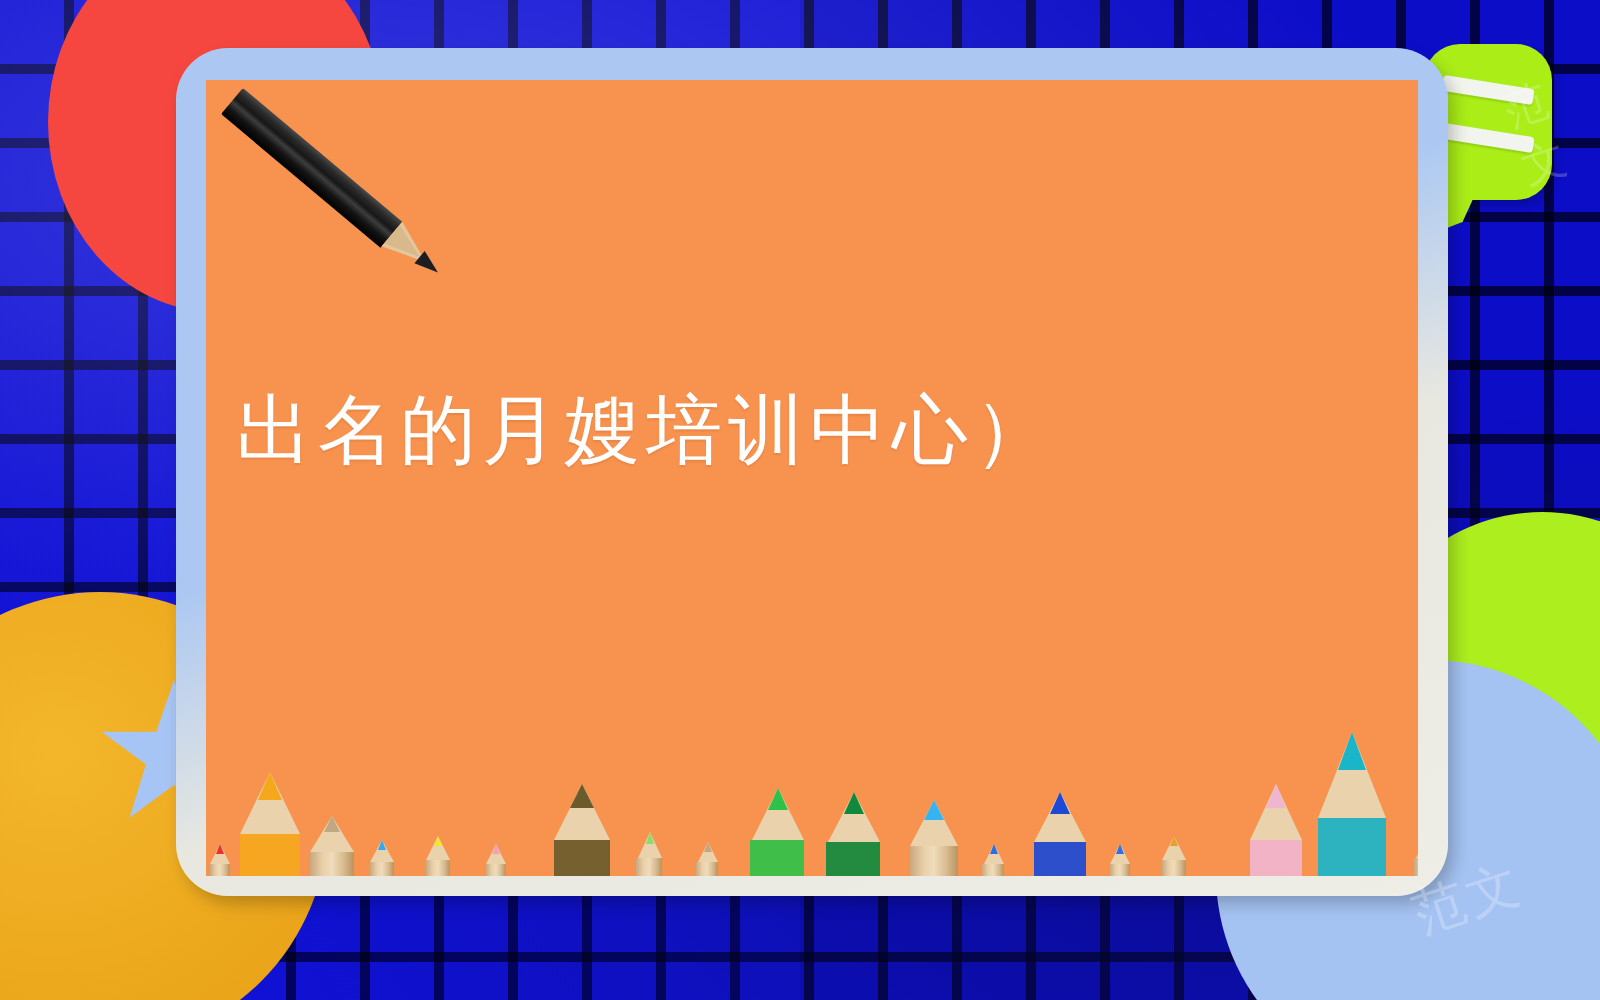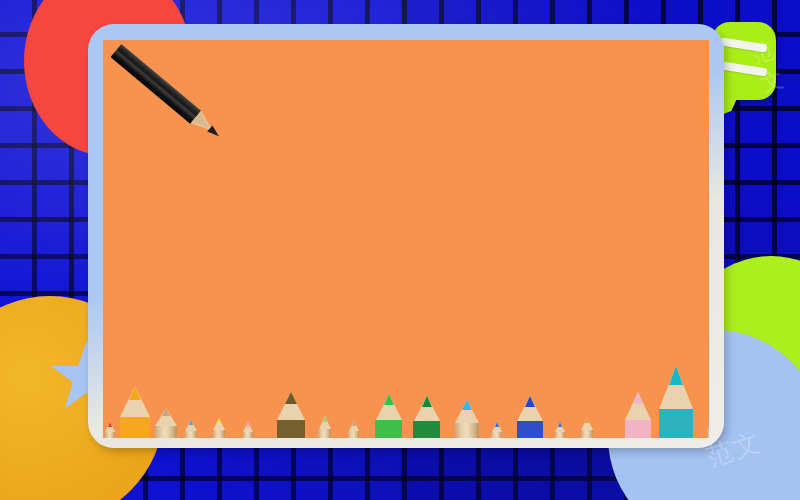--- a/index.html
+++ b/index.html
@@ -315,18 +315,19 @@
   </div>
 
   <div class="pencil-black">
     <div class="pb-body"></div>
     <div class="pb-wood"></div>
     <div class="pb-wood2"></div>
     <div class="pb-lead"></div>
   </div>
 
   <div class="title-block">
+    <div class="title-line">出名的月嫂培训中心）</div>
   </div>
 
   <div class="watermark wm-br">范文</div>
   <div class="watermark wm-tr">范文</div>
 
 </div>
 
 </body></html>

